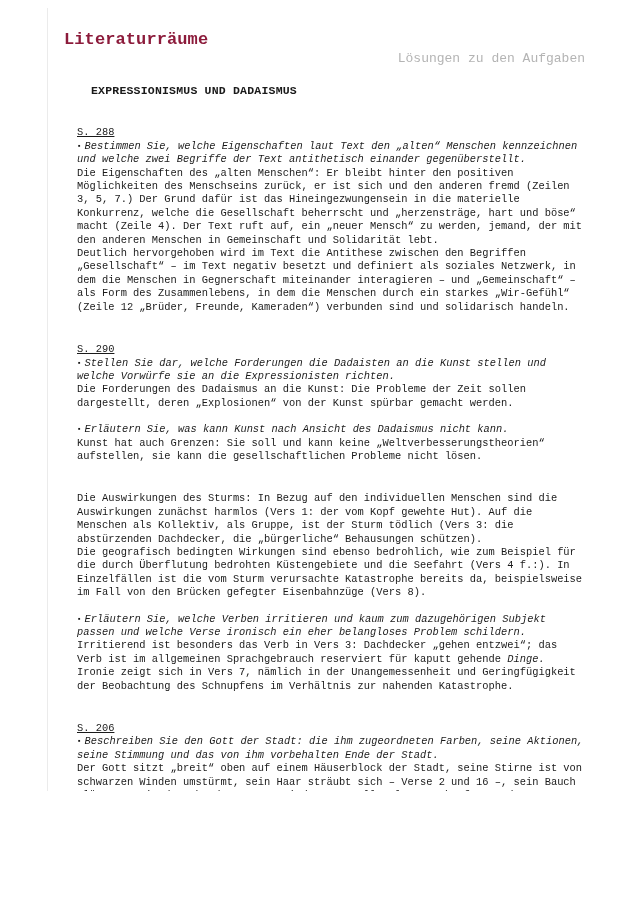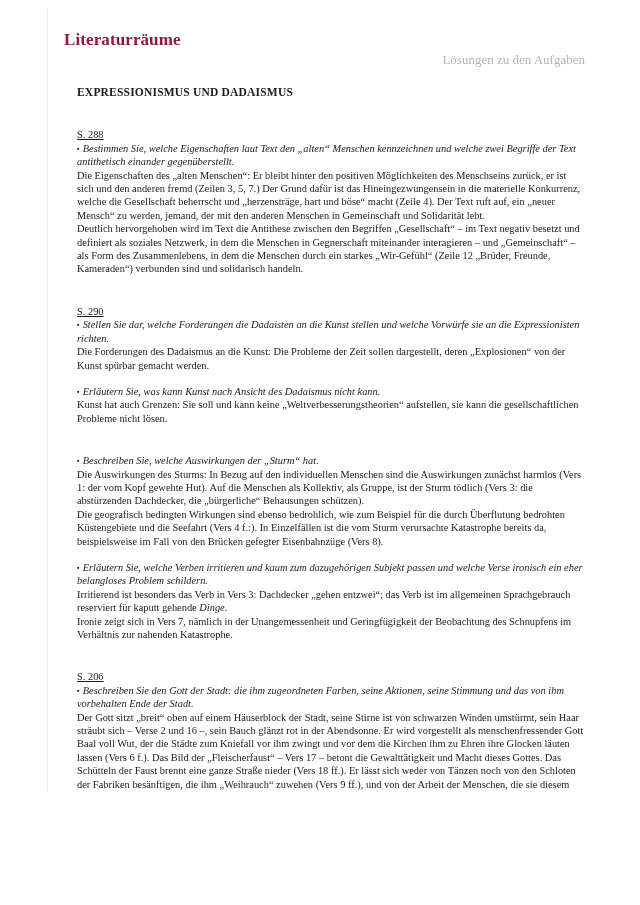--- a/index.html
+++ b/index.html
@@ -1,21 +1,21 @@
 <!DOCTYPE html>
 <html lang="de" style="--accent: #8c1b3b; --subtitle-gray: #b4b4b4; --text: #1a1a1a; --footer-gray: #8f8f8f; --logo-gray: #9b9b9b; --page-bg: #ffffff;"><head>
 <meta charset="utf-8">
 <style>
   html, body { margin: 0; padding: 0; background: #ffffff; }
   .page {
     position: relative;
     width: 640px;
     height: 791px;
     background: var(--page-bg, #ffffff);
-    font-family: Liberation Serif, serif;
+    font-family: Liberation Mono, monospace;
     color: var(--text, #1a1a1a);
     box-sizing: border-box;
     padding: 30px 55px 0 77px;
     overflow: hidden;
   }
   .page-edge {
     position: absolute;
     left: 47px; top: 8px;
     width: 1px; height: 874px;
     background: #ebebeb;
@@ -28,21 +28,21 @@
     color: var(--accent, #8c1b3b);
     letter-spacing: 0.1px;
   }
   .brand-subtitle {
     margin: 2px 0 0 0;
     font-size: 13px;
     color: var(--subtitle-gray, #b4b4b4);
     text-align: right;
   }
   .chapter-heading {
-    margin: 18px 0 0 0;
+    margin: 18px 0 0 14px;
     font-size: 11.5px;
     font-weight: bold;
     letter-spacing: 0.2px;
   }
   main { font-size: 10.4px; line-height: 13.4px; }
   section { margin-top: 29px; }
   .sec-label {
     text-decoration: underline;
     margin: 0;
   }
@@ -132,21 +132,20 @@
         <p class="answer">Die Forderungen des Dadaismus an die Kunst: Die Probleme der Zeit sollen dargestellt, deren „Explosionen“ von der Kunst spürbar gemacht werden.</p>
       </div>
       <div class="block">
         <p class="question"><span class="bullet">▪</span><span>Erläutern Sie, was kann Kunst nach Ansicht des Dadaismus nicht kann.</span></p>
         <p class="answer">Kunst hat auch Grenzen: Sie soll und kann keine „Weltverbesserungstheorien“ aufstellen, sie kann die gesellschaftlichen Probleme nicht lösen.</p>
       </div>
     </section>
 
     <section>
       <div class="block">
-        <p class="question"><span class="bullet">▪</span><span>Beschreiben Sie, welche Auswirkungen der „Sturm“ hat.</span></p>
         <p class="answer">Die Auswirkungen des Sturms: In Bezug auf den individuellen Menschen sind die Auswirkungen zunächst harmlos (Vers 1: der vom Kopf gewehte Hut). Auf die Menschen als Kollektiv, als Gruppe, ist der Sturm tödlich (Vers 3: die abstürzenden Dachdecker, die „bürgerliche“ Behausungen schützen).</p>
         <p class="answer">Die geografisch bedingten Wirkungen sind ebenso bedrohlich, wie zum Beispiel für die durch Überflutung bedrohten Küstengebiete und die Seefahrt (Vers 4 f.:). In Einzelfällen ist die vom Sturm verursachte Katastrophe bereits da, beispielsweise im Fall von den Brücken gefegter Eisenbahnzüge (Vers 8).</p>
       </div>
       <div class="block">
         <p class="question"><span class="bullet">▪</span><span>Erläutern Sie, welche Verben irritieren und kaum zum dazugehörigen Subjekt passen und welche Verse ironisch ein eher belangloses Problem schildern.</span></p>
         <p class="answer"><span>Irritierend ist besonders das Verb in Vers 3: Dachdecker „gehen entzwei“; das Verb ist im allgemeinen Sprachgebrauch reserviert für kaputt gehende </span><span class="em-word">Dinge.</span></p>
         <p class="answer"><span>Ironie zeigt sich in Vers 7, nämlich in der Unangemessenheit und Geringfügigkeit der Beobachtung des Schnupfens im Verhältnis zur nahenden Katastrophe.</span><span class="em-word"></span></p>
       </div>
     </section>
 

